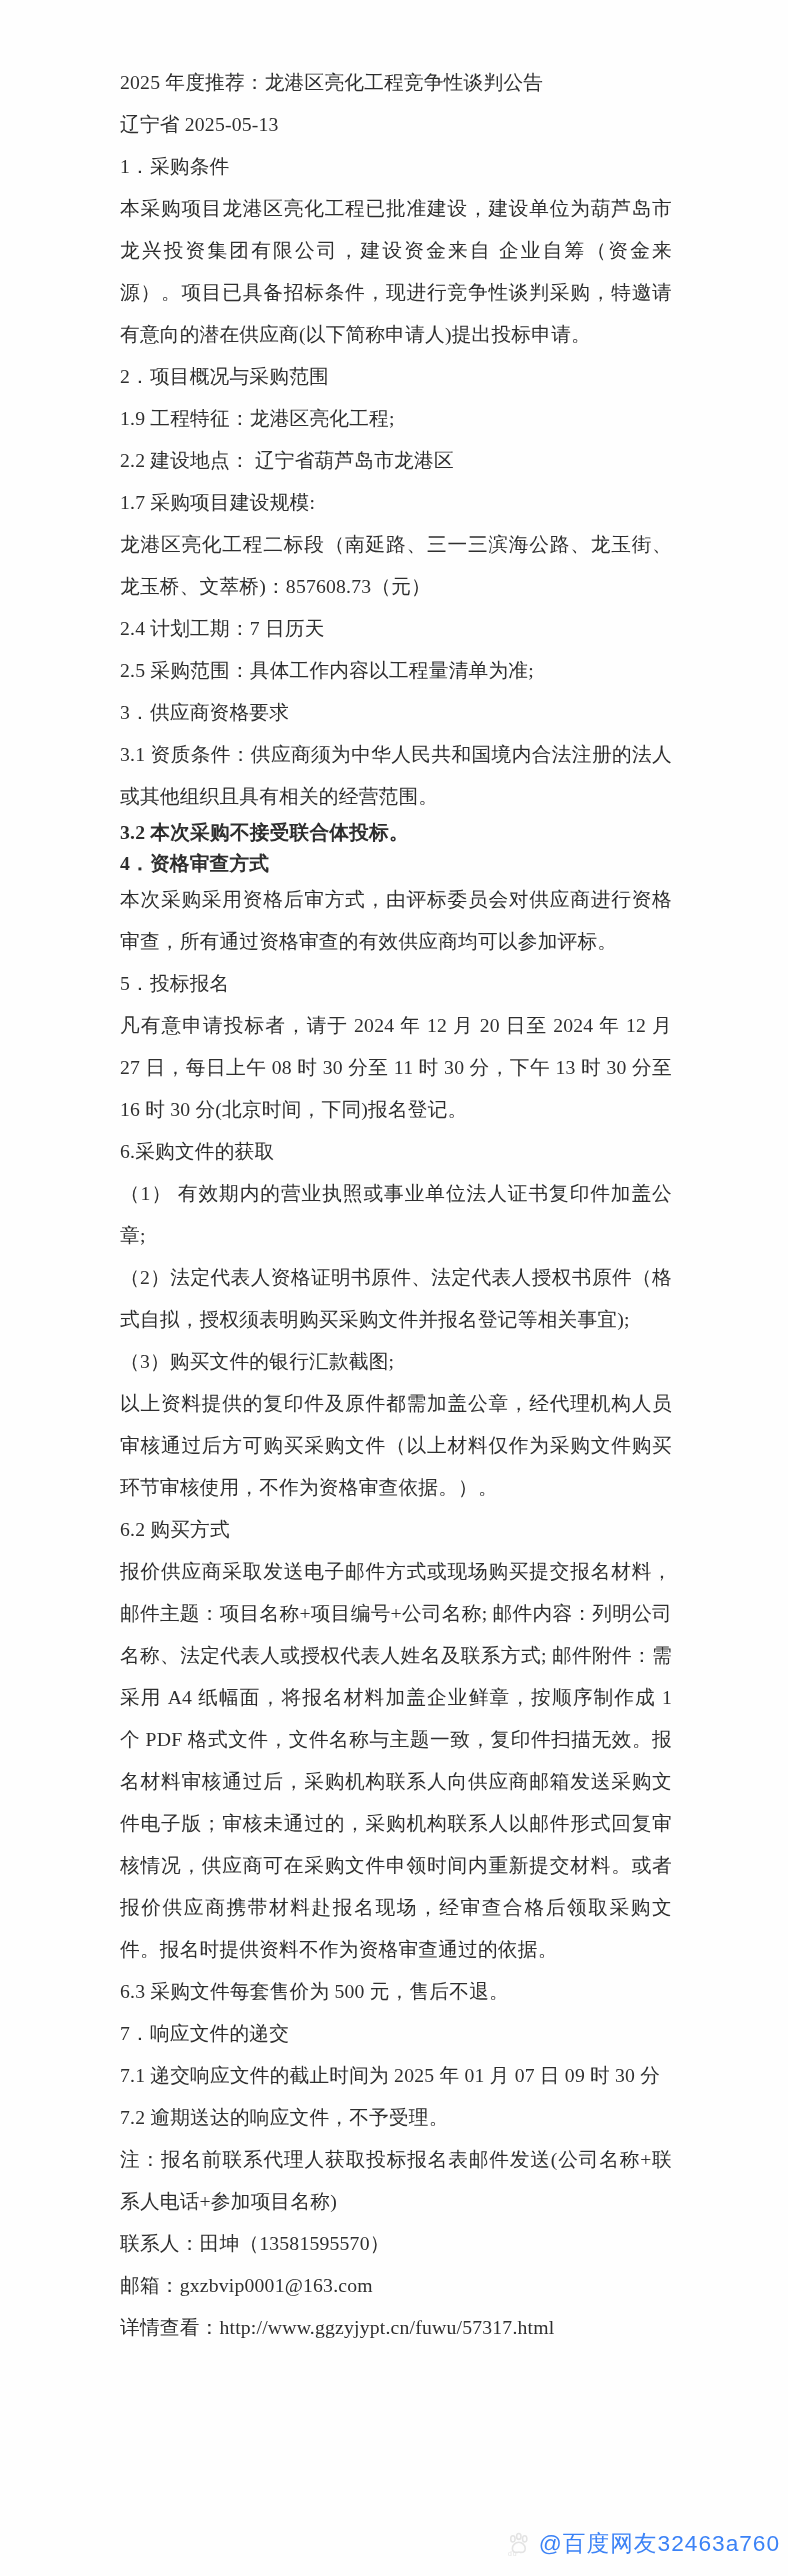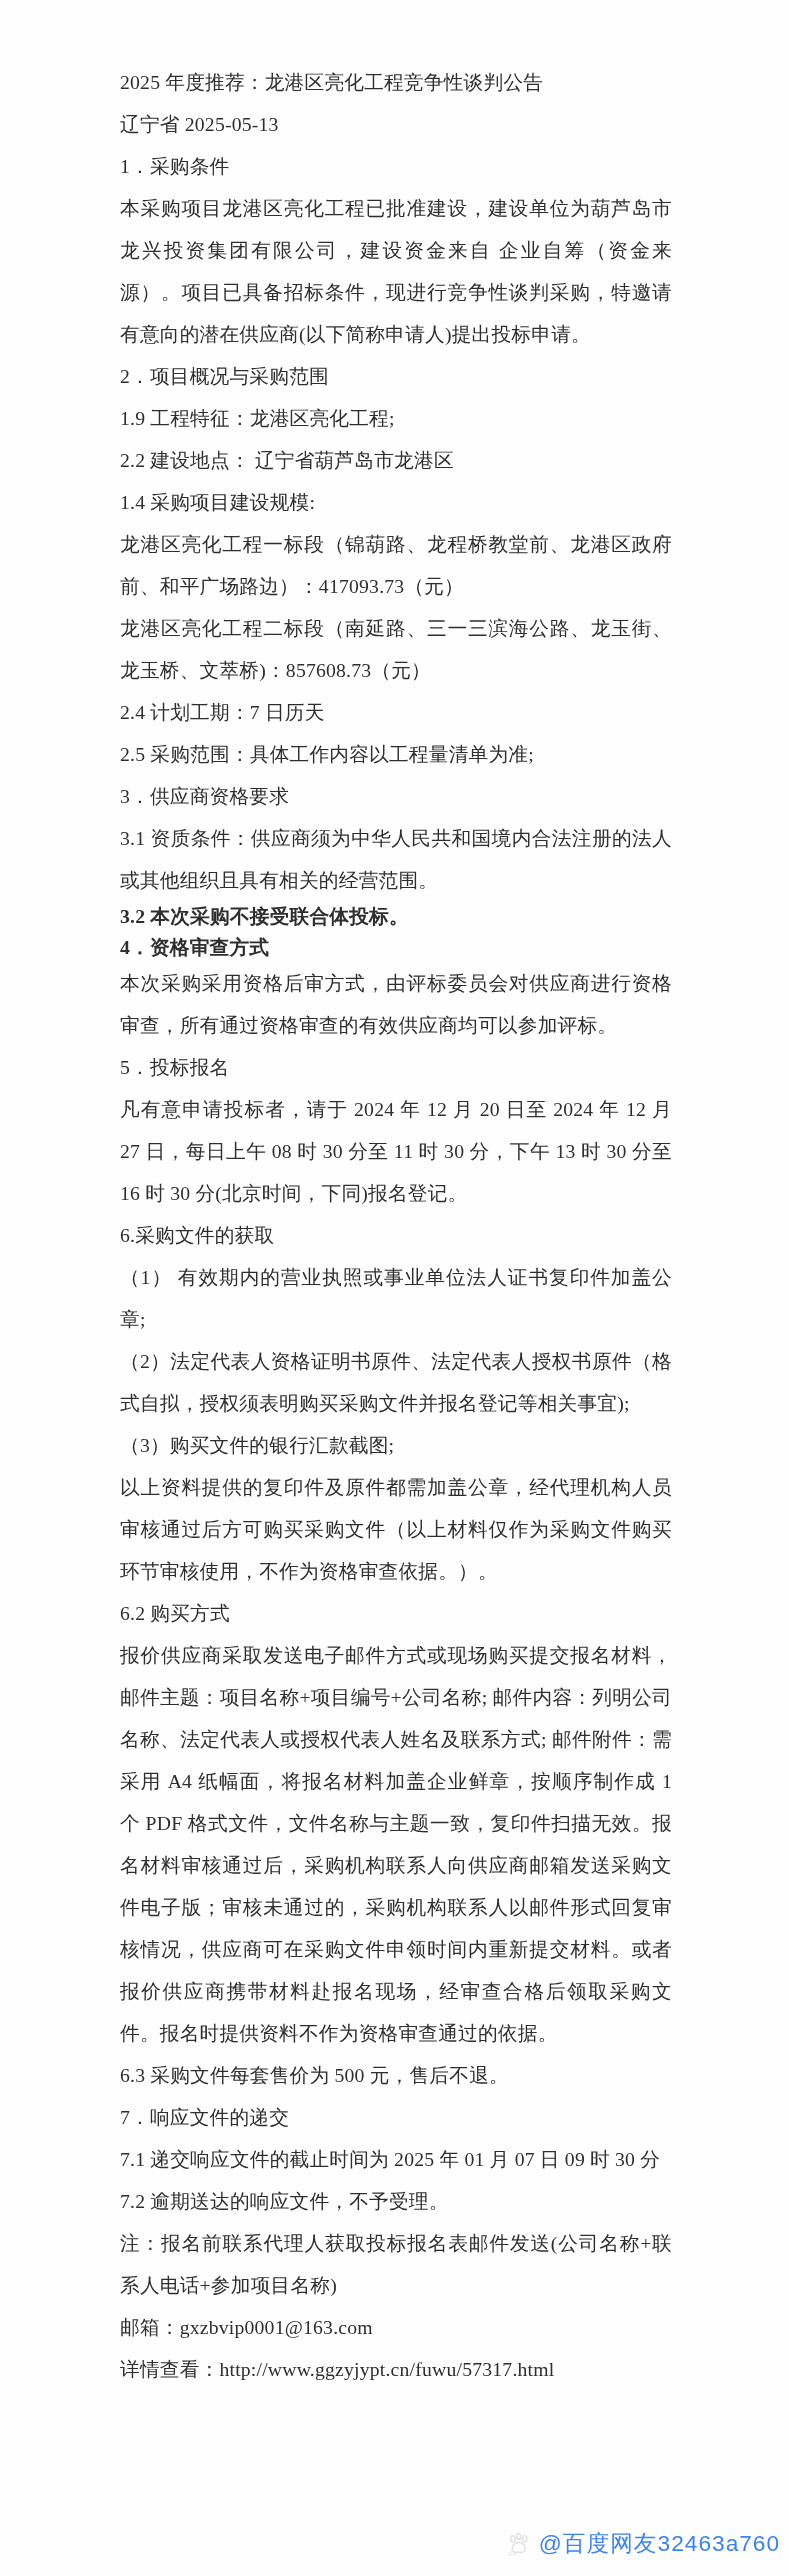--- a/index.html
+++ b/index.html
@@ -46,22 +46,21 @@
 <div class="doc">
   <p>2025 年度推荐：龙港区亮化工程竞争性谈判公告</p>
   <p>辽宁省 2025-05-13</p>
 
   <p>1．采购条件</p>
   <p>本采购项目龙港区亮化工程已批准建设，建设单位为葫芦岛市龙兴投资集团有限公司，建设资金来自 企业自筹（资金来源）。项目已具备招标条件，现进行竞争性谈判采购，特邀请有意向的潜在供应商(以下简称申请人)提出投标申请。</p>
 
   <p>2．项目概况与采购范围</p>
   <p>1.9 工程特征：龙港区亮化工程;</p>
   <p>2.2 建设地点： 辽宁省葫芦岛市龙港区</p>
-  <p>1.4 采购项目建设规模:</p>
-  <p>龙港区亮化工程一标段（锦葫路、龙程桥教堂前、龙港区政府前、和平广场路边）：417093.73（元）</p>
+  <p>1.7 采购项目建设规模:</p>
   <p>龙港区亮化工程二标段（南延路、三一三滨海公路、龙玉街、龙玉桥、文萃桥)：857608.73（元）</p>
   <p>2.4 计划工期：7 日历天</p>
   <p>2.5 采购范围：具体工作内容以工程量清单为准;</p>
 
   <p>3．供应商资格要求</p>
   <p>3.1 资质条件：供应商须为中华人民共和国境内合法注册的法人或其他组织且具有相关的经营范围。</p>
   <div class="tight-group">
     <p>3.2 本次采购不接受联合体投标。</p>
     <p>4．资格审查方式</p>
   </div>
@@ -77,20 +76,21 @@
   <p>以上资料提供的复印件及原件都需加盖公章，经代理机构人员审核通过后方可购买采购文件（以上材料仅作为采购文件购买环节审核使用，不作为资格审查依据。）。</p>
   <p>6.2 购买方式</p>
   <p>报价供应商采取发送电子邮件方式或现场购买提交报名材料，邮件主题：项目名称+项目编号+公司名称; 邮件内容：列明公司名称、法定代表人或授权代表人姓名及联系方式; 邮件附件：需采用 A4 纸幅面，将报名材料加盖企业鲜章，按顺序制作成 1 个 PDF 格式文件，文件名称与主题一致，复印件扫描无效。报名材料审核通过后，采购机构联系人向供应商邮箱发送采购文件电子版；审核未通过的，采购机构联系人以邮件形式回复审核情况，供应商可在采购文件申领时间内重新提交材料。或者报价供应商携带材料赴报名现场，经审查合格后领取采购文件。报名时提供资料不作为资格审查通过的依据。</p>
   <p>6.3 采购文件每套售价为 500 元，售后不退。</p>
 
   <p>7．响应文件的递交</p>
   <p>7.1 递交响应文件的截止时间为 2025 年 01 月 07 日 09 时 30 分</p>
   <p>7.2 逾期送达的响应文件，不予受理。</p>
   <p>注：报名前联系代理人获取投标报名表邮件发送(公司名称+联系人电话+参加项目名称)</p>
 
+  <p><span>联系人：</span><span>田坤（13581595570）</span></p>
   <p><span>邮箱：</span><span>gxzbvip0001@163.com</span></p>
   <p><span>详情查看：</span><span>http://www.ggzyjypt.cn/fuwu/57317.html</span></p>
 </div>
 
 <div class="watermark">
   <span class="paw">
     <svg width="25.6" height="25.6" viewBox="0 0 26 26" fill="none" stroke="#e3e3e3" stroke-width="1.6" style="font-size:23px">
       <ellipse cx="7" cy="8" rx="2.2" ry="3.1"></ellipse>
       <ellipse cx="19" cy="8" rx="2.2" ry="3.1"></ellipse>
       <ellipse cx="13" cy="5.5" rx="2.2" ry="3"></ellipse>

